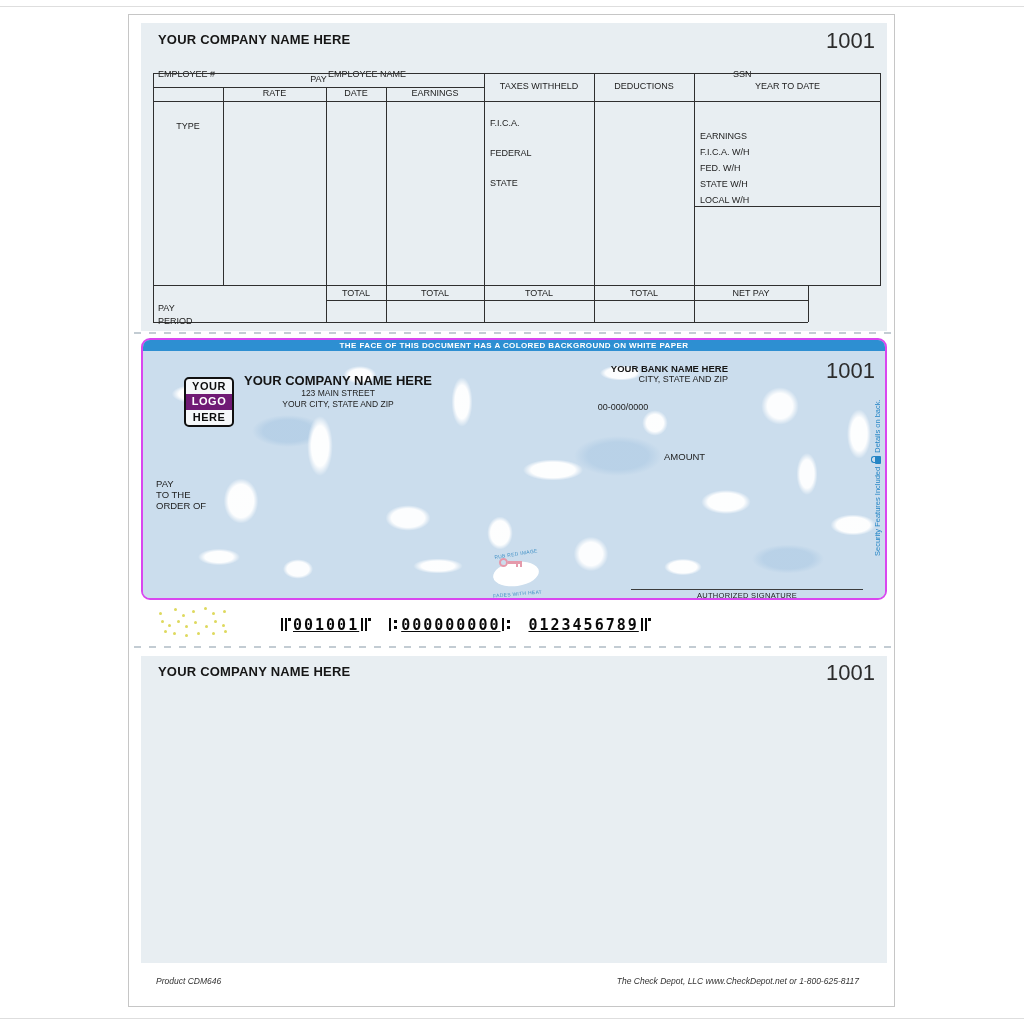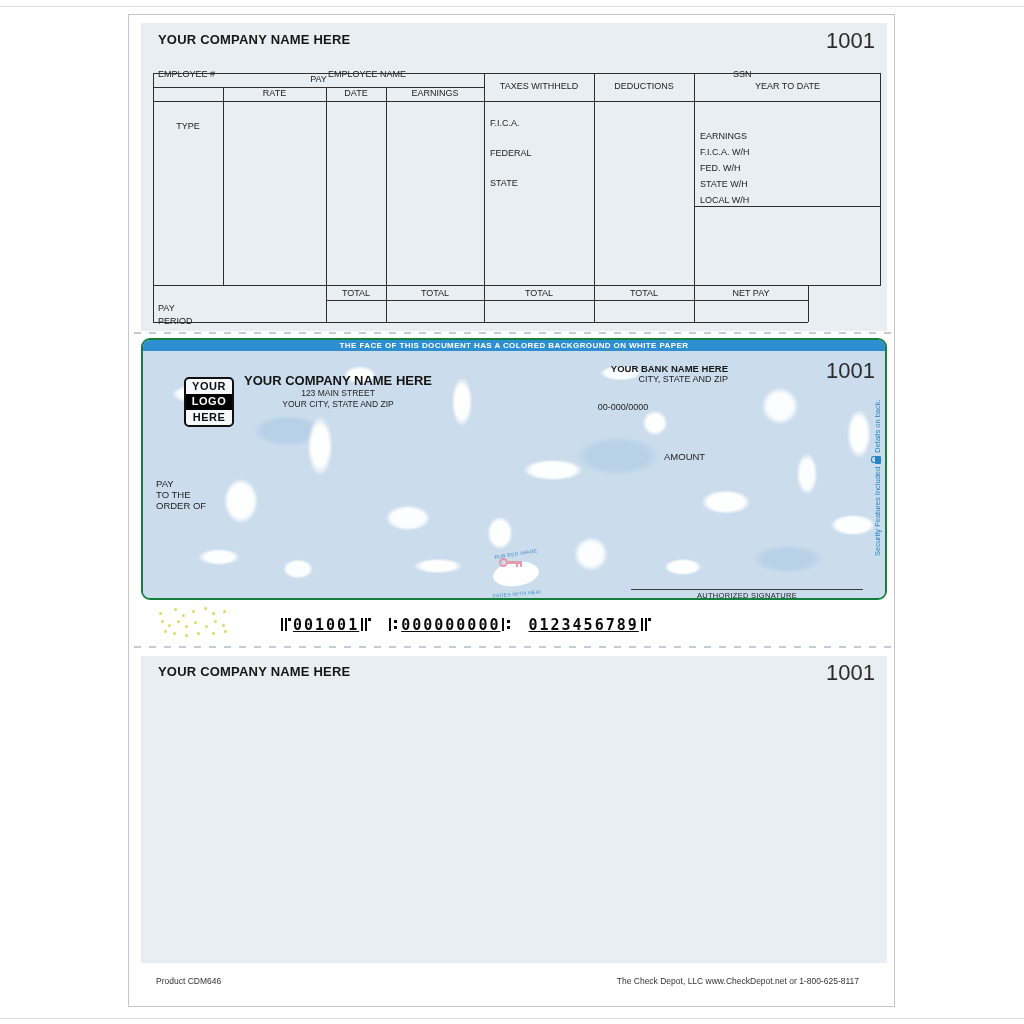--- a/index.html
+++ b/index.html
@@ -29,21 +29,21 @@
   .vline { width:1px; }
   .hline { height:1px; }
   .tbl-outer { position:absolute; border:1px solid #2f2f2f; }
 
   .perf { position:absolute; left:5px; width:757px; height:2px;
     background:repeating-linear-gradient(90deg,#c3ccd3 0 7px, rgba(0,0,0,0) 7px 15px); }
 
   
   .check {
     position:absolute; left:12px; top:323px; width:746px; height:262px;
-    border:2px solid #15803d; border-radius:9px; overflow:hidden; background:#cbdded;
+    border:2px solid #d946ef; border-radius:9px; overflow:hidden; background:#cbdded;
   }
   .banner {
     position:absolute; left:0; top:0; width:100%; height:11px; background:#2d8fd2;
     color:#fff; font-size:8px; font-weight:bold; text-align:center; line-height:11px; letter-spacing:.4px;
     white-space:nowrap;
   }
   .face {
     position:absolute; left:0; top:11px; width:742px; height:247px;
     background-color:#cbdded;
     background-repeat:no-repeat;
@@ -82,21 +82,21 @@
       40px 26px, 66px 20px, 50px 22px, 28px 56px, 34px 44px, 32px 66px,
       56px 20px, 44px 24px, 90px 40px, 110px 50px, 90px 36px;
   }
 
   .logo-box {
     position:absolute; left:41px; top:26px; width:50px; height:50px;
     border:2px solid #101010; border-radius:5px; background:#f6f8fa; overflow:hidden;
     font-weight:bold; font-size:11px; letter-spacing:.5px; text-align:center; color:#0d0d0d;
   }
   .logo-box .row { height:15.3px; line-height:15.3px; }
-  .logo-box .inv { background:#000000; color:#fff; }
+  .logo-box .inv { background:#701a75; color:#fff; }
 
   .chk-company { position:absolute; left:95px; top:22px; width:200px; text-align:center; }
   .chk-company .name { font-weight:bold; font-size:13px; line-height:15px; color:#141414; white-space:nowrap; }
   .chk-company .addr { font-size:8.5px; line-height:11px; color:#222; }
 
   .bank-block { position:absolute; left:365px; top:12px; width:220px; text-align:right; }
   .bank-block .bname { font-weight:bold; font-size:9.5px; line-height:11px; color:#161616; }
   .bank-block .baddr { font-size:9px; line-height:11px; color:#222; }
   .fraction { position:absolute; left:370px; top:51px; width:220px; text-align:center; font-size:9px; color:#222; }
 
@@ -138,21 +138,21 @@
   .micr .grp { margin-right:14px;text-decoration:underline; }
   .msym { position:relative; display:inline-block; width:10px; height:13px; vertical-align:-1px; margin:0 2px; }
   .msym i { position:absolute; background:#0a0a0a; }
   .msym.transit .b1 { left:0; top:0; width:2px; height:13px; }
   .msym.transit .s1 { left:5px; top:2px; width:3px; height:3px; }
   .msym.transit .s2 { left:5px; top:8px; width:3px; height:3px; }
   .msym.onus .b1 { left:0; top:0; width:2px; height:13px; }
   .msym.onus .b2 { left:4px; top:0; width:2px; height:13px; }
   .msym.onus .s1 { left:7px; top:0; width:3px; height:3px; }
 
-  .footer-txt { position:absolute; font-size:8.5px; color:#333; white-space:nowrap; }
+  .footer-txt { position:absolute; font-size:8.5px; color:#333; white-space:nowrap;font-style:italic; }
 </style>
 </head>
 <body>
 
 <div id="canvas">
   <div class="edge-line" style="top:6px"></div>
   <div class="edge-line" style="top:1018px"></div>
 
   <div class="page">
 

